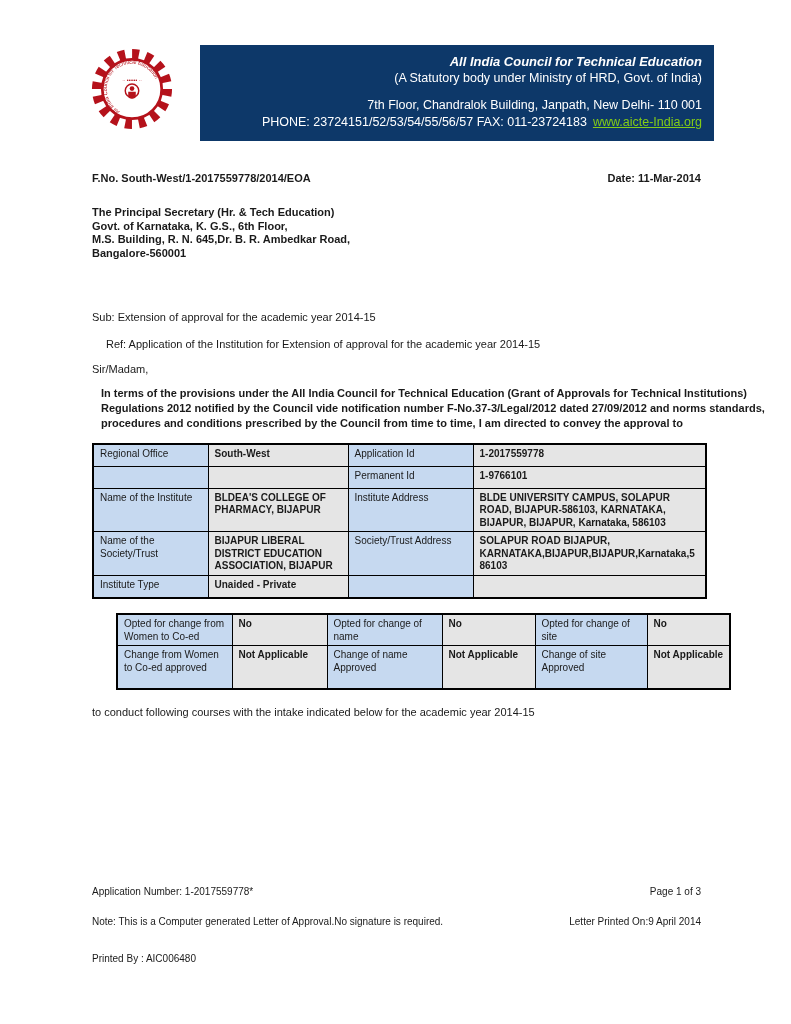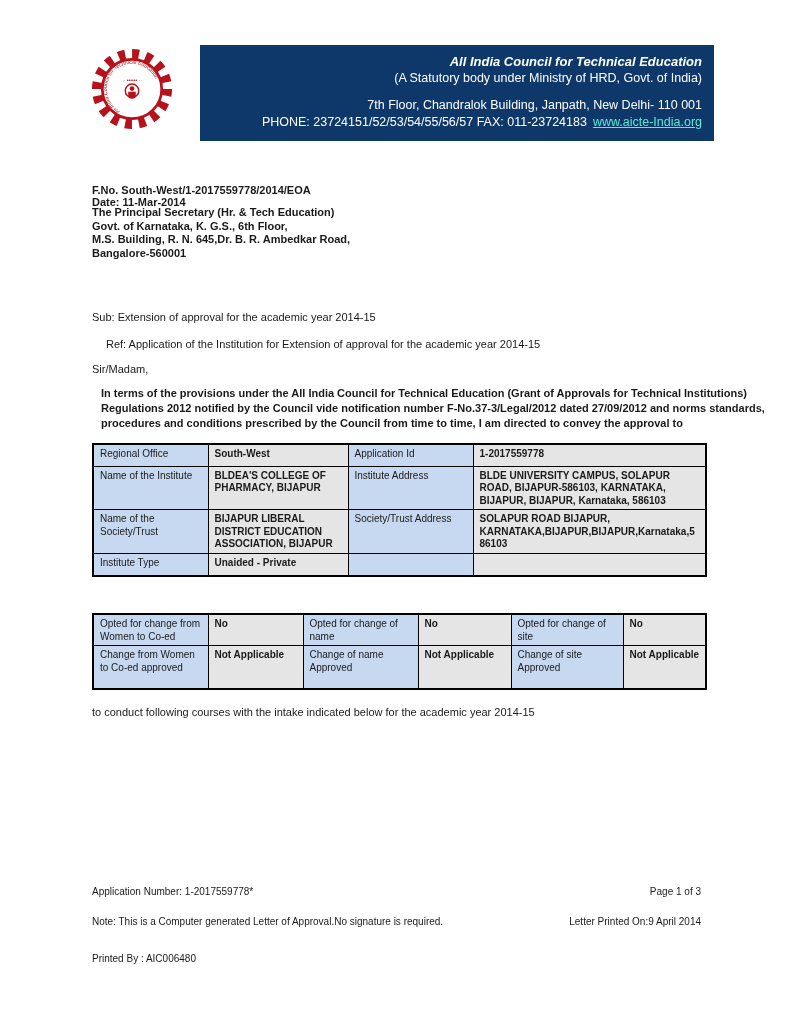--- a/index.html
+++ b/index.html
@@ -16,40 +16,40 @@
   .banner{
     position:absolute;left:200px;top:45px;width:514px;height:96px;
     background:#0d3869;color:#ffffff;
     box-sizing:border-box;padding:9px 12px 0 10px;
     text-align:right;
   }
   .banner .org-name{font-size:13px;font-style:italic;font-weight:bold;line-height:16px;}
   .banner .org-sub{font-size:12.5px;line-height:16px;}
   .banner .org-addr{font-size:12.5px;line-height:17px;margin-top:11px;}
   .banner .org-phone{font-size:12.5px;line-height:17px;}
-  .banner .website{text-decoration:underline;color:#5eead4;margin-left:6px;cursor:pointer;}
+  .banner .website{text-decoration:underline;color:#84cc16;margin-left:6px;cursor:pointer;}
   
   .lt{position:absolute;left:92px;font-weight:normal;font-size:11px;white-space:nowrap;}
-  .fno-row{position:absolute;left:92px;top:184px;width:609px;display:flex;justify-content:space-between;font-weight:bold;font-size:11px;flex-direction:column;}
+  .fno-row{position:absolute;left:92px;top:172px;width:609px;display:flex;justify-content:space-between;font-weight:bold;font-size:11px;}
   .to-block{position:absolute;left:92px;top:206px;font-weight:bold;font-size:11px;line-height:13.5px;}
   .para{position:absolute;left:92px;top:386px;font-weight:bold;font-size:11px;line-height:15px;white-space:nowrap;margin-left:9px;}
   
   table{border-collapse:collapse;table-layout:fixed;}
   .tbl{position:absolute;left:92px;width:613px;border:2px solid #000;}
   .tbl td{
     border:1px solid #000;
     font-size:10px;line-height:12.5px;
     padding:3px 5px 2px 6px;
     vertical-align:top;
     word-wrap:break-word;overflow:hidden;
   }
   .tbl td.lbl{background:#c6d9f0;font-weight:normal;}
   .tbl td.val{background:#e5e5e5;font-weight:bold;}
   #institute-table{top:443px;}
-  #options-table{top:613px;}
+  #options-table{top:613px;margin-left:24px;}
   
   .foot-row{position:absolute;left:92px;width:609px;display:flex;justify-content:space-between;font-size:10px;font-weight:normal;}
   .foot-1{top:886px;}
   .foot-2{top:916px;}
   .foot-3{top:953px;}
 </style>
 </head>
 <body>
 
 <div class="page">
@@ -107,20 +107,26 @@
         <col style="width:125px">
         <col style="width:233px">
       </colgroup>
     <tbody>
         <tr style="height:22px">
       <td class="lbl">Regional Office</td>
       <td class="val">South-West</td>
       <td class="lbl">Application Id</td>
       <td class="val">1-2017559778</td>
     </tr>
+    <tr style="height:22px">
+      <td class="lbl"></td>
+      <td class="val"></td>
+      <td class="lbl">Permanent Id</td>
+      <td class="val">1-9766101</td>
+    </tr>
     <tr style="height:41px">
       <td class="lbl">Name of the Institute</td>
       <td class="val">BLDEA'S COLLEGE OF PHARMACY, BIJAPUR</td>
       <td class="lbl">Institute Address</td>
       <td class="val">BLDE UNIVERSITY CAMPUS, SOLAPUR ROAD, BIJAPUR-586103, KARNATAKA, BIJAPUR, BIJAPUR, Karnataka, 586103</td>
     </tr>
     <tr style="height:40px">
       <td class="lbl">Name of the Society/Trust</td>
       <td class="val">BIJAPUR LIBERAL DISTRICT EDUCATION ASSOCIATION, BIJAPUR</td>
       <td class="lbl">Society/Trust Address</td>

